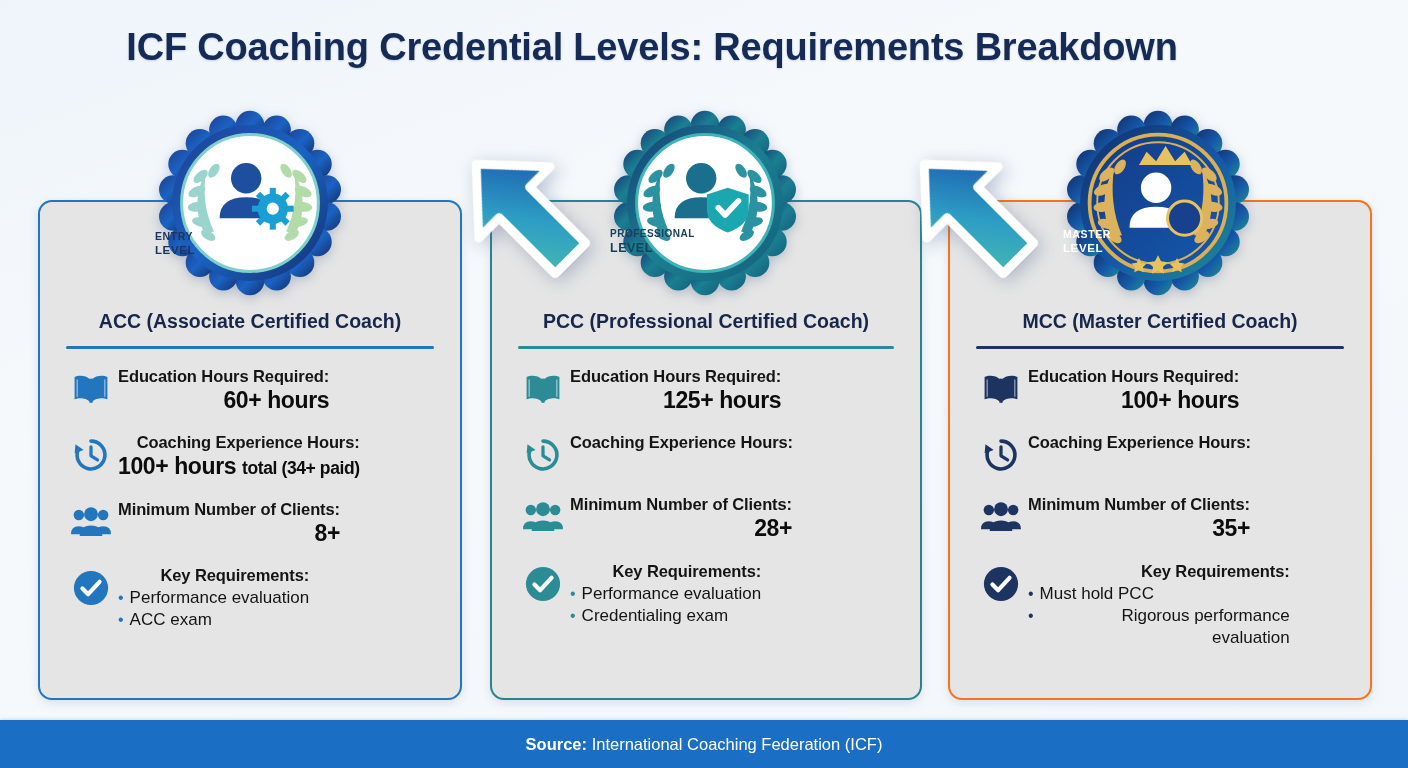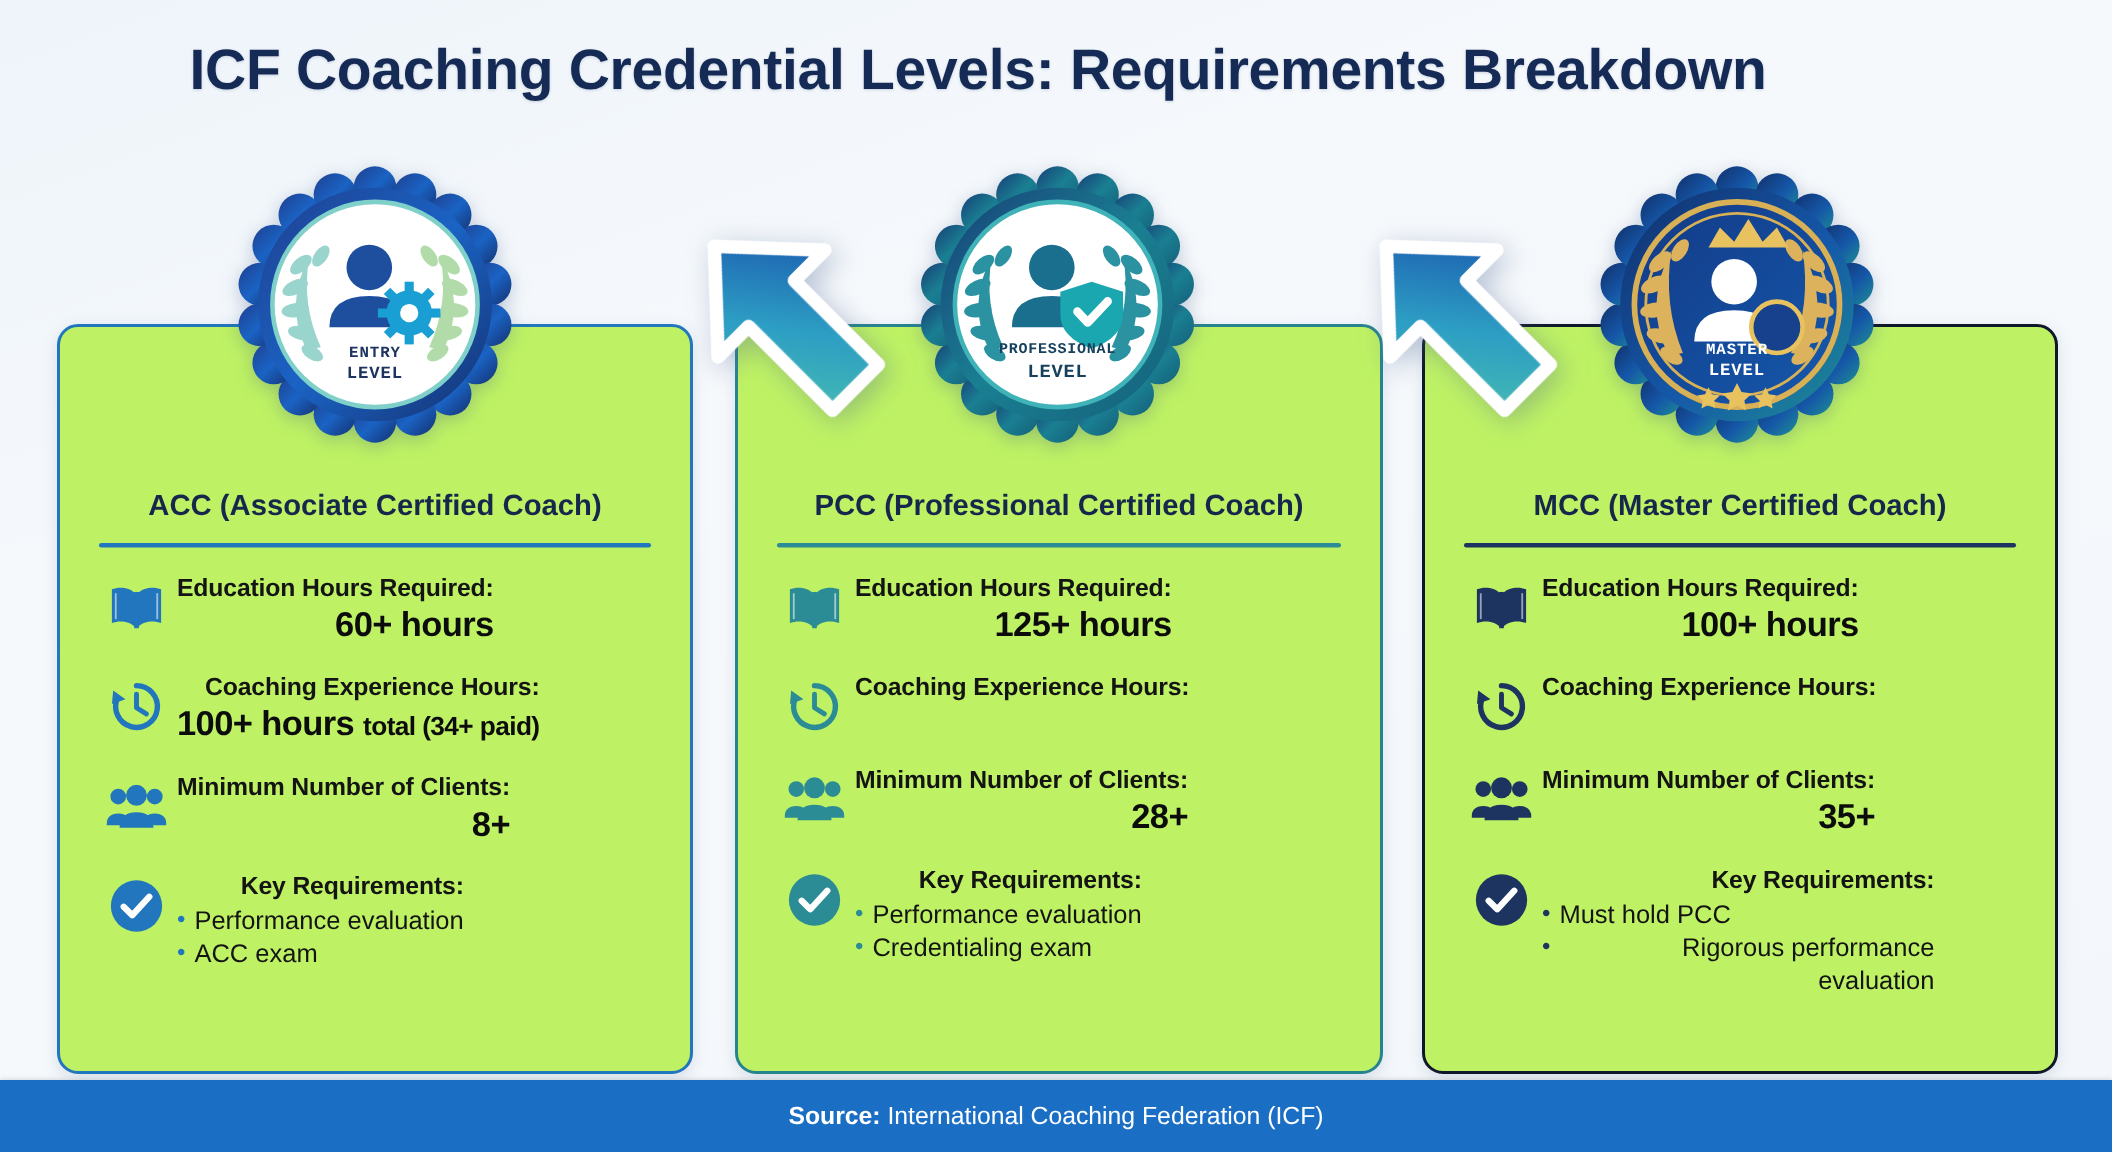--- a/index.html
+++ b/index.html
@@ -14,28 +14,28 @@
   #title {
     position:absolute; top:26px; left:0; width:1304px;
     text-align:center;
     font-size:38px; font-weight:bold; letter-spacing:-0.2px;
     color:#152a54;
     text-shadow:0 1px 2px rgba(120,140,170,.35);
   }
 
   
   .card {
-    position:absolute; top:216px; height:500px;
-    background:#bef264;
+    position:absolute; top:200px; height:500px;
+    background:#e5e5e5;
     border-radius:14px;
     box-shadow:0 3px 10px rgba(90,115,150,.18);
   }
   #card-acc { left:38px;  width:424px; border:2px solid #2176bd; }
   #card-pcc { left:490px; width:432px; border:2px solid #27848f; }
-  #card-mcc { left:948px; width:424px; border:2px solid #0f172a; }
+  #card-mcc { left:948px; width:424px; border:2px solid #f97316; }
 
   .card-title {
     position:absolute; top:108px; left:0; width:100%;
     text-align:center;
     font-size:19.5px; font-weight:bold; color:#16274b;
   }
   .card-rule {
     position:absolute; top:144px; height:2.5px; border-radius:2px;
   }
   #card-acc .card-rule { left:26px; right:26px; background:#2176bd; }
@@ -70,22 +70,22 @@
   #card-mcc .bullet .dot { color:#1d3460; }
   .bullet .btxt { max-width:250px; }
 
   
   .badge { position:absolute; top:108px; width:190px; height:190px; }
   #badge-acc { left:155px; }
   #badge-pcc { left:610px; }
   #badge-mcc { left:1063px; }
   .badge svg { display:block; filter:drop-shadow(0 3px 6px rgba(60,85,130,.3)); }
   .badge-caption {
-    position:absolute; left:0; width:100%; text-align:center;
-    font-weight:bold; pointer-events:none;font-family:Liberation Mono, monospace;
+    position:absolute; left:0; width:100%; text-align:left;
+    font-weight:bold; pointer-events:none;
   }
   #cap-acc { top:122px; font-size:10.5px; color:#1d3460; line-height:1.22; letter-spacing:.6px; }
   #cap-pcc { top:120px; font-size:10px;  color:#17405c; line-height:1.25; letter-spacing:.5px; }
   #cap-mcc { top:120px; font-size:10.5px; color:#ffffff; line-height:1.22; letter-spacing:.6px; }
   #cap-pcc .l2 { font-size:12.5px; }
   #cap-acc .l2, #cap-mcc .l2 { font-size:11.5px; }
 
   
   .arrow { position:absolute; top:120px; width:180px; height:180px; }
   #arrow-1 { left:432px; }

